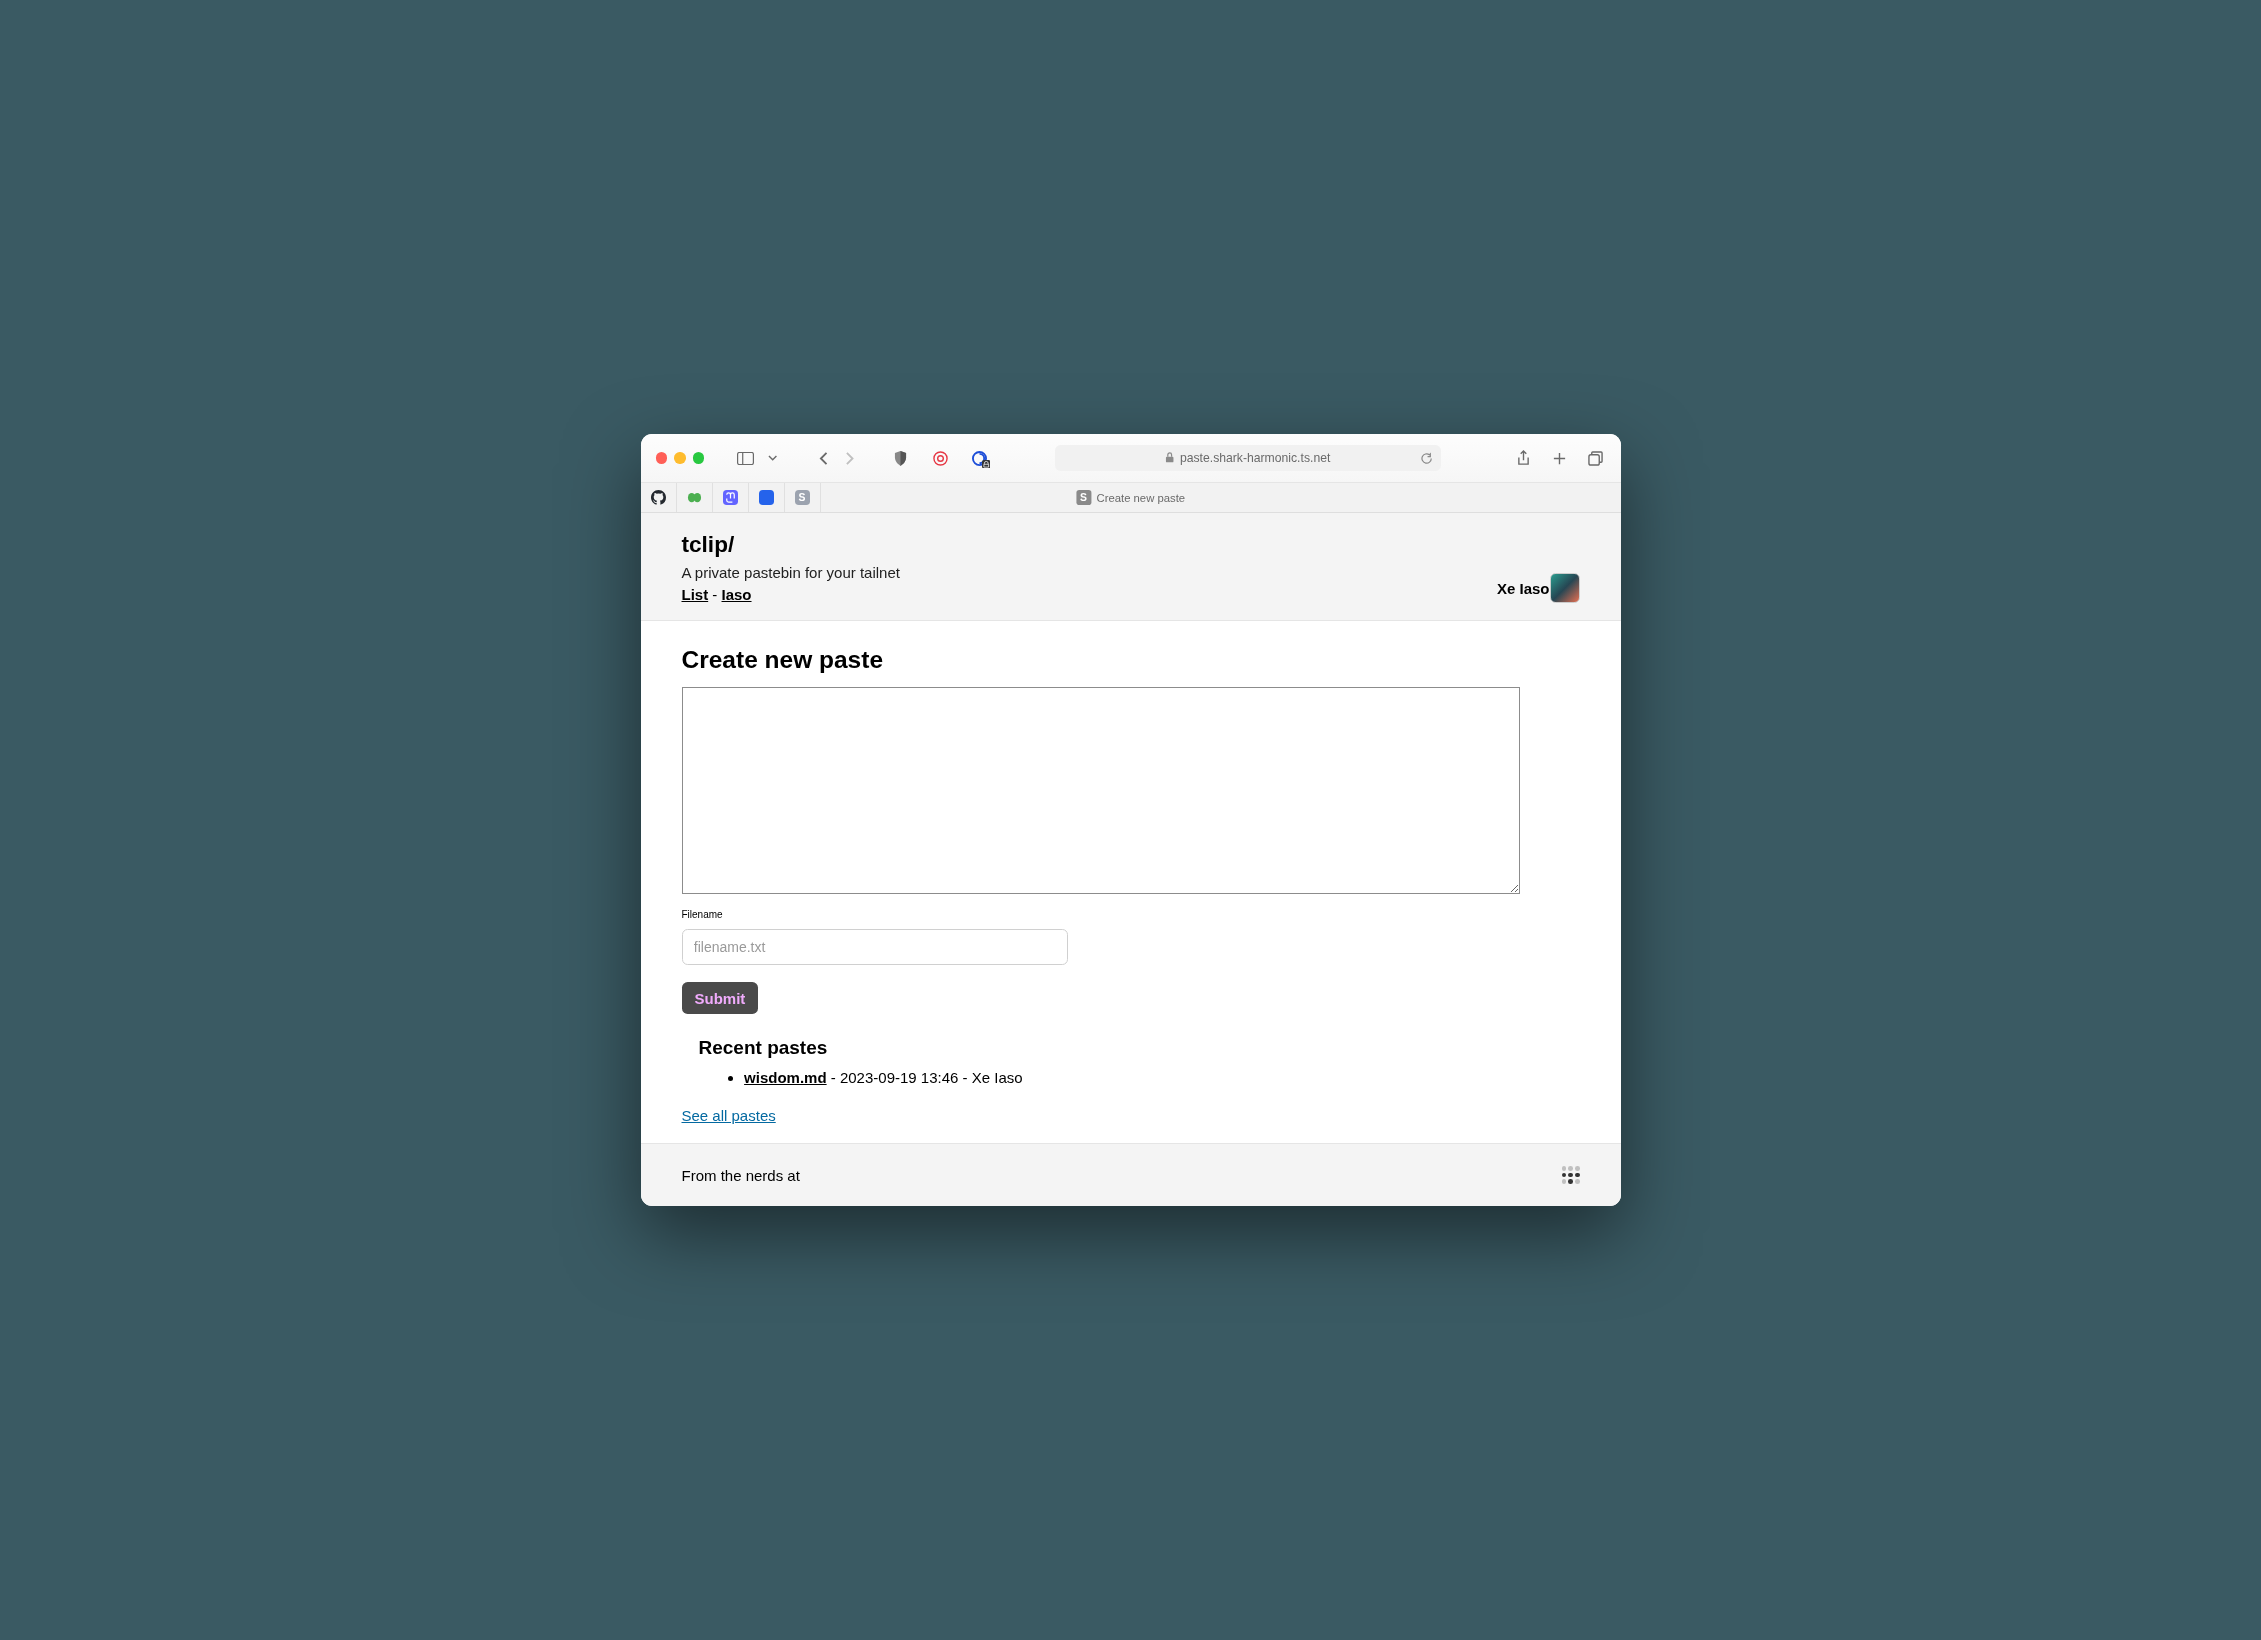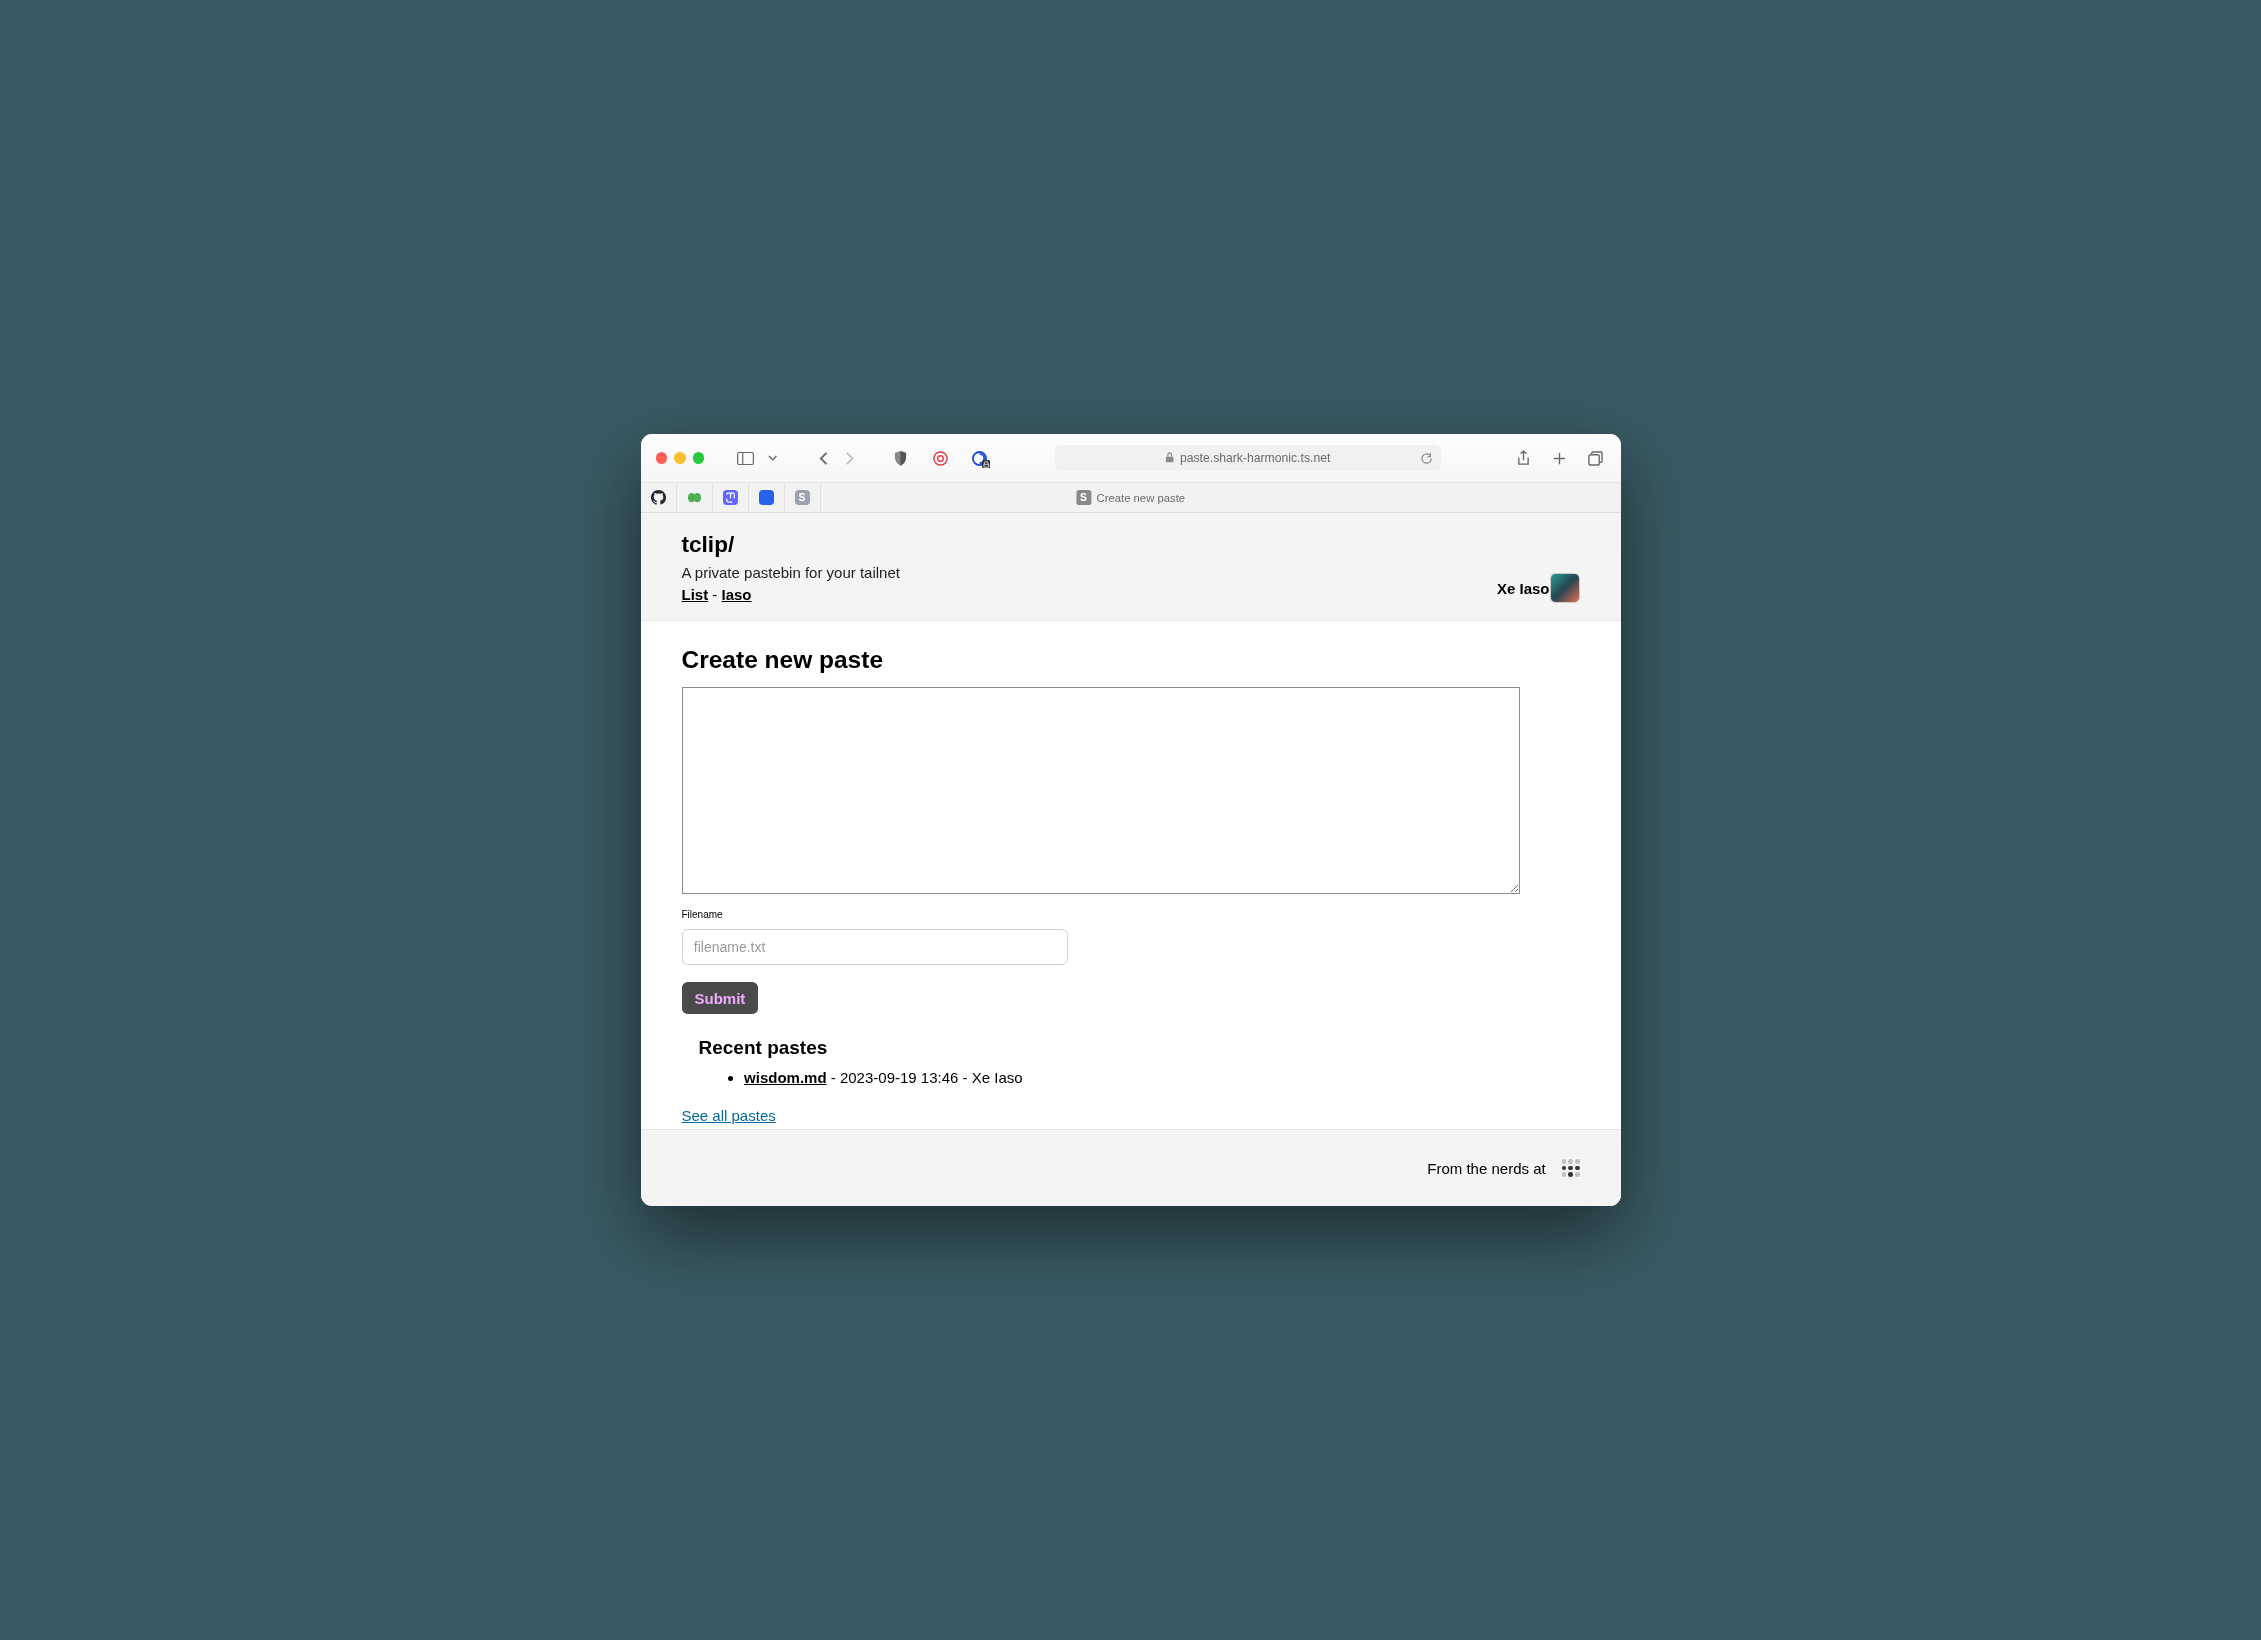--- a/index.html
+++ b/index.html
@@ -236,27 +236,27 @@
       font-weight: 600;
     }
     .see-all {
       font-size: 15px;
       font-weight: 400;
       color: #0369a1;
     }
     .footer {
       background: #f4f4f4;
       border-top: 0.9px solid #e5e5e5;
-      padding: 29px 41px;
+      padding: 22px 41px;
       text-align: right;
       font-size: 15px;
       display: flex;
-      justify-content: flex-end;
-      align-items: center;
-      gap: 16px;
+      justify-content: space-between;
+      align-items: center;
+      gap: 25px;
     }
     .ts-logo {
       display: inline-grid;
       grid-template-columns: repeat(3, 4.7px);
       grid-template-rows: repeat(3, 4.7px);
       gap: 1.9px;
     }
     .ts-dot {
       width: 4.7px;
       height: 4.7px;

